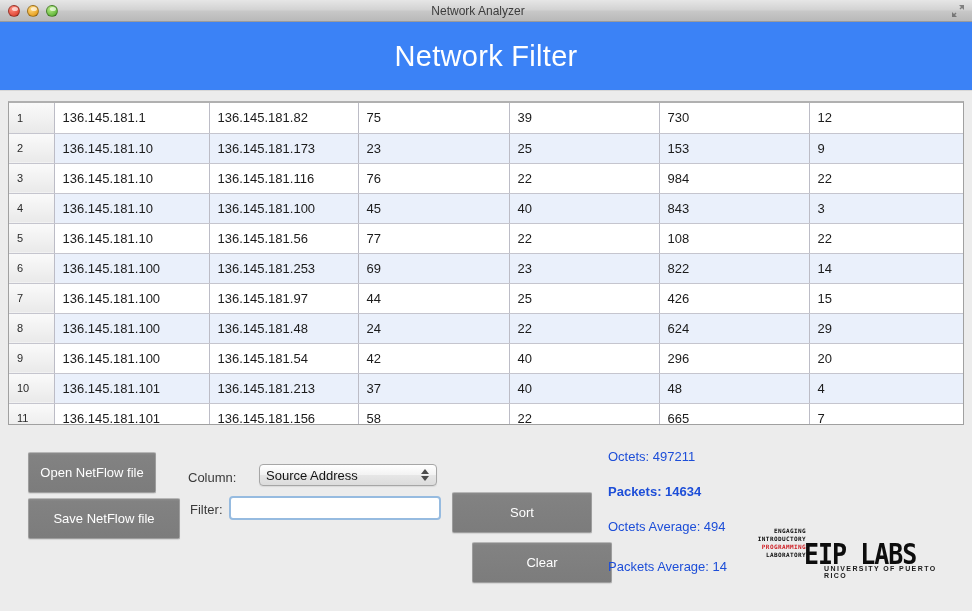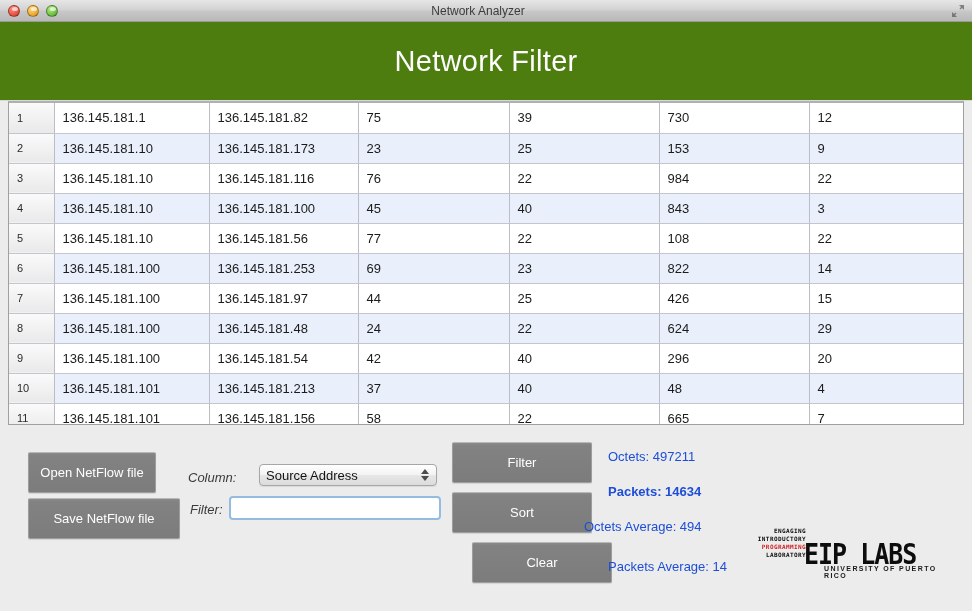--- a/index.html
+++ b/index.html
@@ -44,22 +44,22 @@
     pointer-events: none;
   }
   .fullscreen-btn {
     position: absolute; right: 6px; top: 3px;
     width: 16px; height: 16px; opacity: 0.62;
   }
 
   
   .banner {
     position: absolute; top: 22px; left: 0;
-    width: 972px; height: 79px;
-    background: #4d7c0f;
+    width: 972px; height: 69px;
+    background: #3b82f6;
     display: flex; align-items: center; justify-content: center;
     border-bottom: 1px solid #d8d8d8;
   }
   .banner-title {
     color: #ffffff;
     font-size: 29px;
     letter-spacing: 0.3px;
   }
 
   
@@ -126,21 +126,21 @@
     box-shadow: 0 1px 1px rgba(0,0,0,0.10);
   }
   #open-btn  { position: absolute; left: 28px;  top: 24px; width: 128px; height: 41px; }
   #save-btn  { position: absolute; left: 28px;  top: 70px; width: 152px; height: 41px; }
   #filter-btn{ position: absolute; left: 452px; top: 14px; width: 140px; height: 41px; }
   #sort-btn  { position: absolute; left: 452px; top: 64px; width: 140px; height: 41px; }
   #clear-btn { position: absolute; left: 452px; top: 114px; width: 140px; height: 41px; margin-left: 20px; }
 
   .lbl {
     position: absolute;
-    font-size: 13px; color: #3a3a3a; font-style: italic;
+    font-size: 13px; color: #3a3a3a;
   }
   #column-label { left: 188px; top: 42px; }
   #filter-label { left: 190px; top: 74px; }
 
   .select-box {
     position: absolute; left: 259px; top: 36px;
     width: 178px; height: 22px;
     background: linear-gradient(to bottom, #ffffff 0%, #f3f3f3 48%, #e6e6e6 52%, #dcdcdc 100%);
     border: 1px solid #a6a6a6;
     border-radius: 4px;
@@ -175,21 +175,21 @@
     font-family: "Liberation Sans", sans-serif;
   }
 
   .stat {
     position: absolute;
     font-size: 13px; color: #1d4ed8;
     white-space: nowrap;
   }
   #stat-octets   { left: 608px; top: 21px; }
   #stat-packets  { left: 608px; top: 56px; font-weight: bold; }
-  #stat-octavg   { left: 584px; top: 91px; text-align: right; }
+  #stat-octavg   { left: 608px; top: 91px; text-align: right; }
   #stat-pktavg   { left: 608px; top: 131px; }
 
   
   .logo {
     position: absolute; left: 746px; top: 522px;
     width: 212px; height: 62px;
   }
   .logo-left {
     position: absolute; left: 0; top: 5px;
     width: 60px;
@@ -376,23 +376,20 @@
       <span class="stepper">
         <i class="up"></i>
           <i class="down"></i>
       </span>
     </div>
 
     <div class="lbl" id="filter-label">Filter:</div>
 
     <input class="text-input" type="text" value="" style="">
 
-    <div class="btn-aqua" id="filter-btn">
-      <span>Filter</span>
-    </div>
     <div class="btn-aqua" id="sort-btn">
       <span>Sort</span>
     </div>
     <div class="btn-aqua" id="clear-btn">
       <span>Clear</span>
     </div>
 
     <div class="stat" id="stat-octets">Octets: 497211</div>
     <div class="stat" id="stat-packets">Packets: 14634</div>
     <div class="stat" id="stat-octavg">Octets Average: 494</div>

